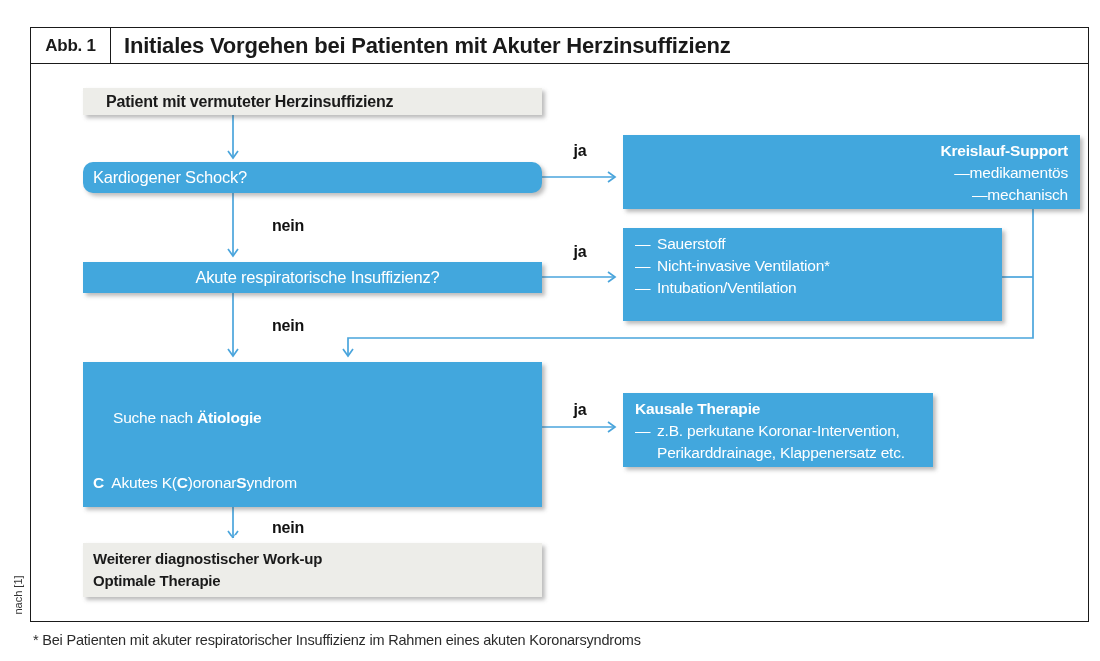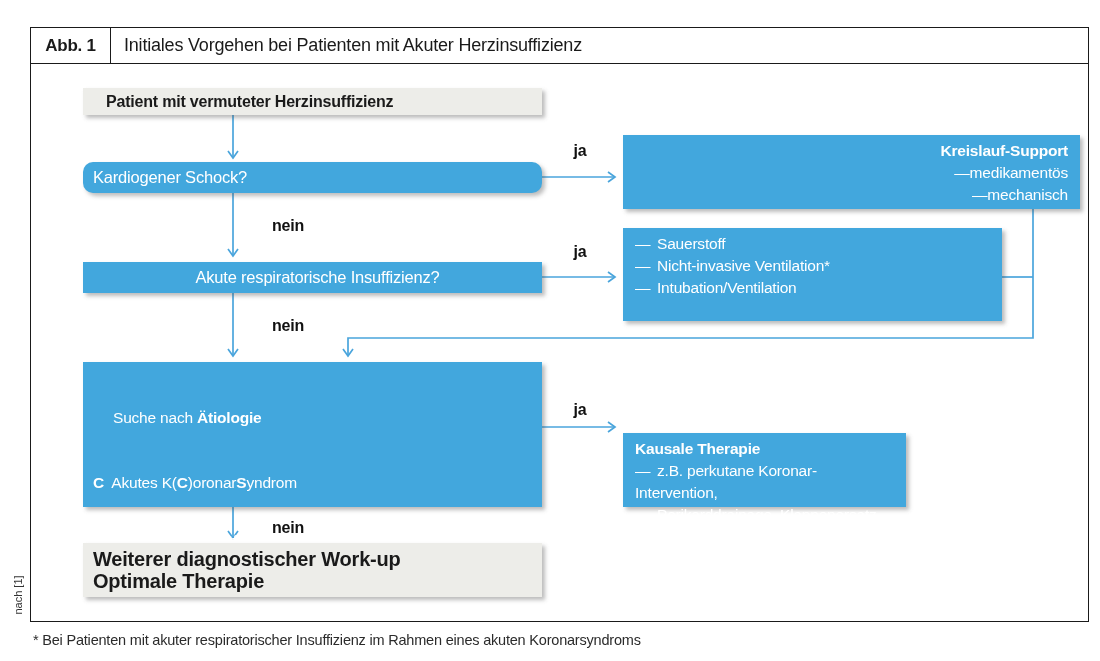--- a/index.html
+++ b/index.html
@@ -11,44 +11,44 @@
   body{
     font-family:"Liberation Sans","DejaVu Sans",sans-serif;
     color:var(--text-dark);
   }
   #page{position:relative;width:1100px;height:661px;background:#fff;overflow:hidden;letter-spacing:-0.2px;}
 
   
   #frame{position:absolute;left:30px;top:27px;width:1059px;height:595px;border:1.6px solid var(--frame);background:#fff;}
   #fig-header{position:absolute;left:0;top:0;width:100%;height:36px;border-bottom:1.6px solid var(--frame);display:flex;align-items:center;}
   #fig-label-cell{width:80px;height:100%;border-right:1.6px solid var(--frame);display:flex;align-items:center;justify-content:center;font-weight:bold;font-size:17px;}
-  #fig-title{padding-left:13px;font-size:18px;}
+  #fig-title{padding-left:13px;font-size:22px;font-weight:bold;}
 
   
   .fbox{position:absolute;box-shadow:3px 3px 4px rgba(80,80,80,0.38);z-index:2;}
   .gray{background:var(--box-gray);color:var(--text-dark);font-weight:bold;}
   .blue{background:var(--box-blue);color:#fff;}
 
   #box-patient{left:83px;top:88px;width:459px;height:27px;font-size:16px;line-height:27px;padding-left:23px;}
   #box-schock{left:83px;top:162px;width:459px;height:31px;font-size:16.5px;line-height:31px;padding-left:10px;border-radius:10px;}
   #box-insuff{left:83px;top:262px;width:459px;height:31px;font-size:16.5px;line-height:31px;padding-left:10px;text-align:center;}
 
   .support{font-size:15.5px;line-height:22px;padding:5px 12px 0 12px;}
   #box-kreislauf{left:623px;top:135px;width:457px;height:74px;text-align:right;}
   #box-resp{left:623px;top:228px;width:379px;height:93px;}
-  #box-kausale{left:623px;top:393px;width:283px;height:74px;margin-top:40px;}
+  #box-kausale{left:623px;top:393px;width:310px;height:74px;}
   .support .btitle{font-weight:bold;}
   .bullet{display:inline-block;width:22px;}
 
   #box-champ{left:83px;top:362px;width:459px;height:145px;font-size:15.5px;padding:8px 0 0 10px;white-space:pre-wrap;}
   #box-champ .ctitle{line-height:23px;margin-bottom:7px;margin-left:20px;}
   #box-champ .citem{line-height:22.4px;}
   #box-champ b, .rich b{font-weight:bold;}
 
-  #box-workup{left:83px;top:543px;width:459px;height:54px;font-size:20px;line-height:22px;padding:5px 0 12px 10px;}
+  #box-workup{left:83px;top:543px;width:459px;height:54px;font-size:15px;line-height:22px;padding:5px 0 12px 10px;}
 
   
   .decision{position:absolute;font-weight:bold;font-size:16px;color:#111;z-index:3;text-align:center;}
   #ja1{left:562px;top:142px;width:36px;}
   #ja2{left:562px;top:243px;width:36px;}
   #ja3{left:562px;top:401px;width:36px;}
   #nein1{left:266px;top:217px;width:44px;}
   #nein2{left:266px;top:317px;width:44px;}
   #nein3{left:266px;top:519px;width:44px;}
 

